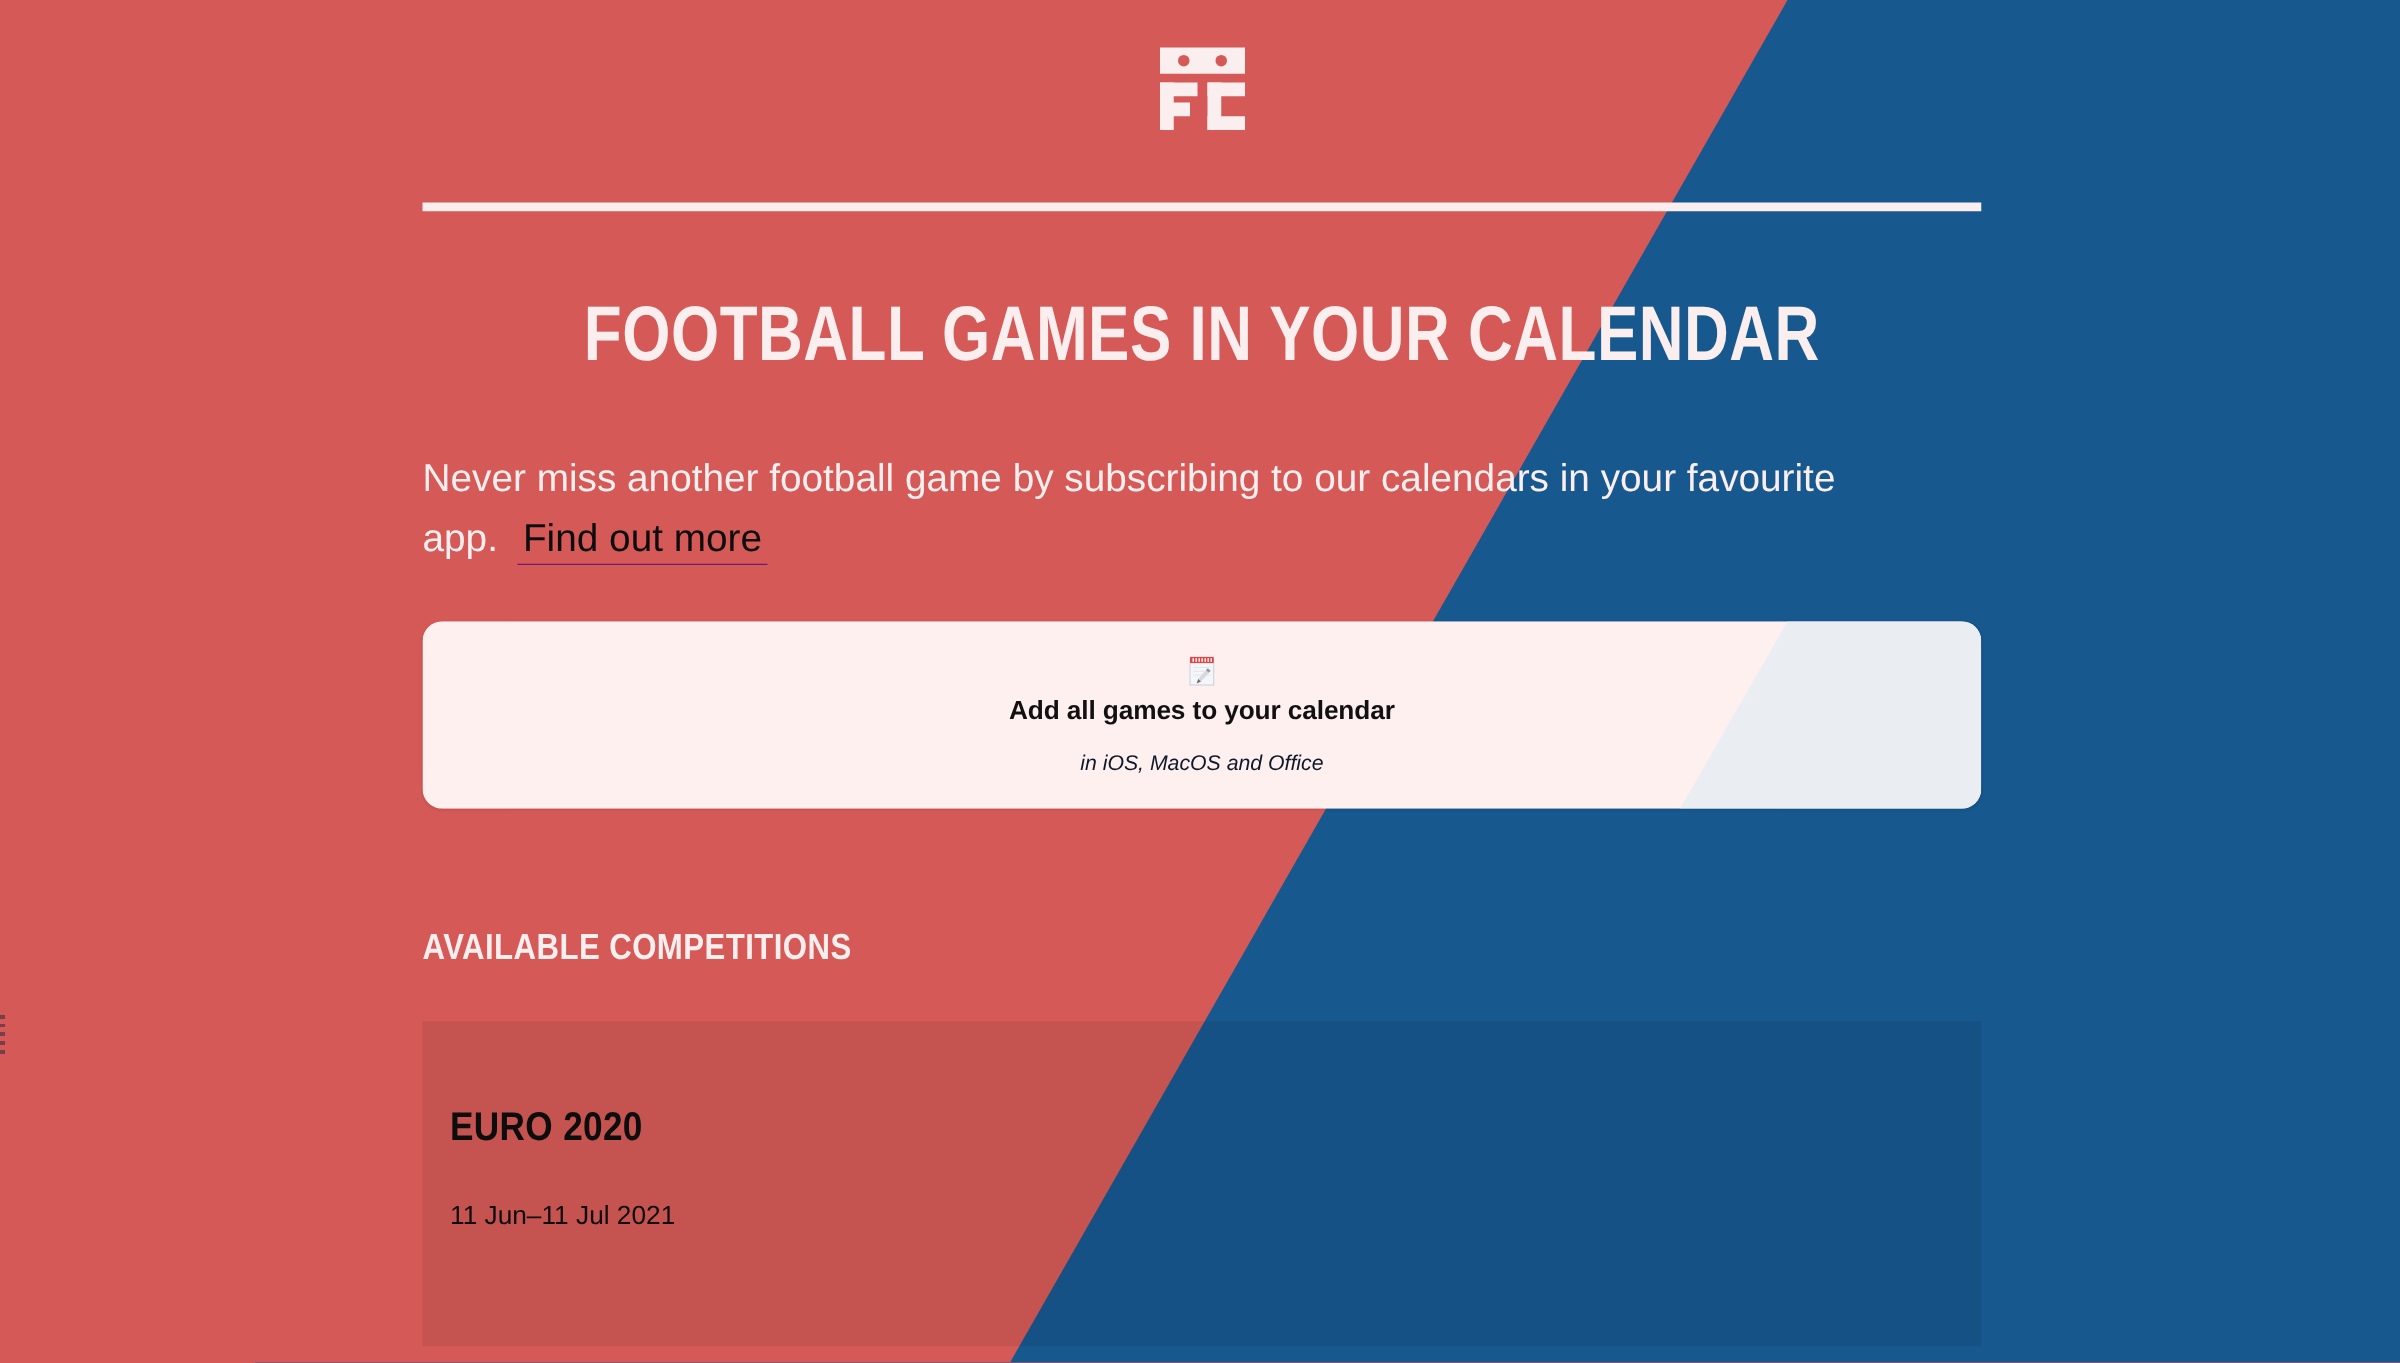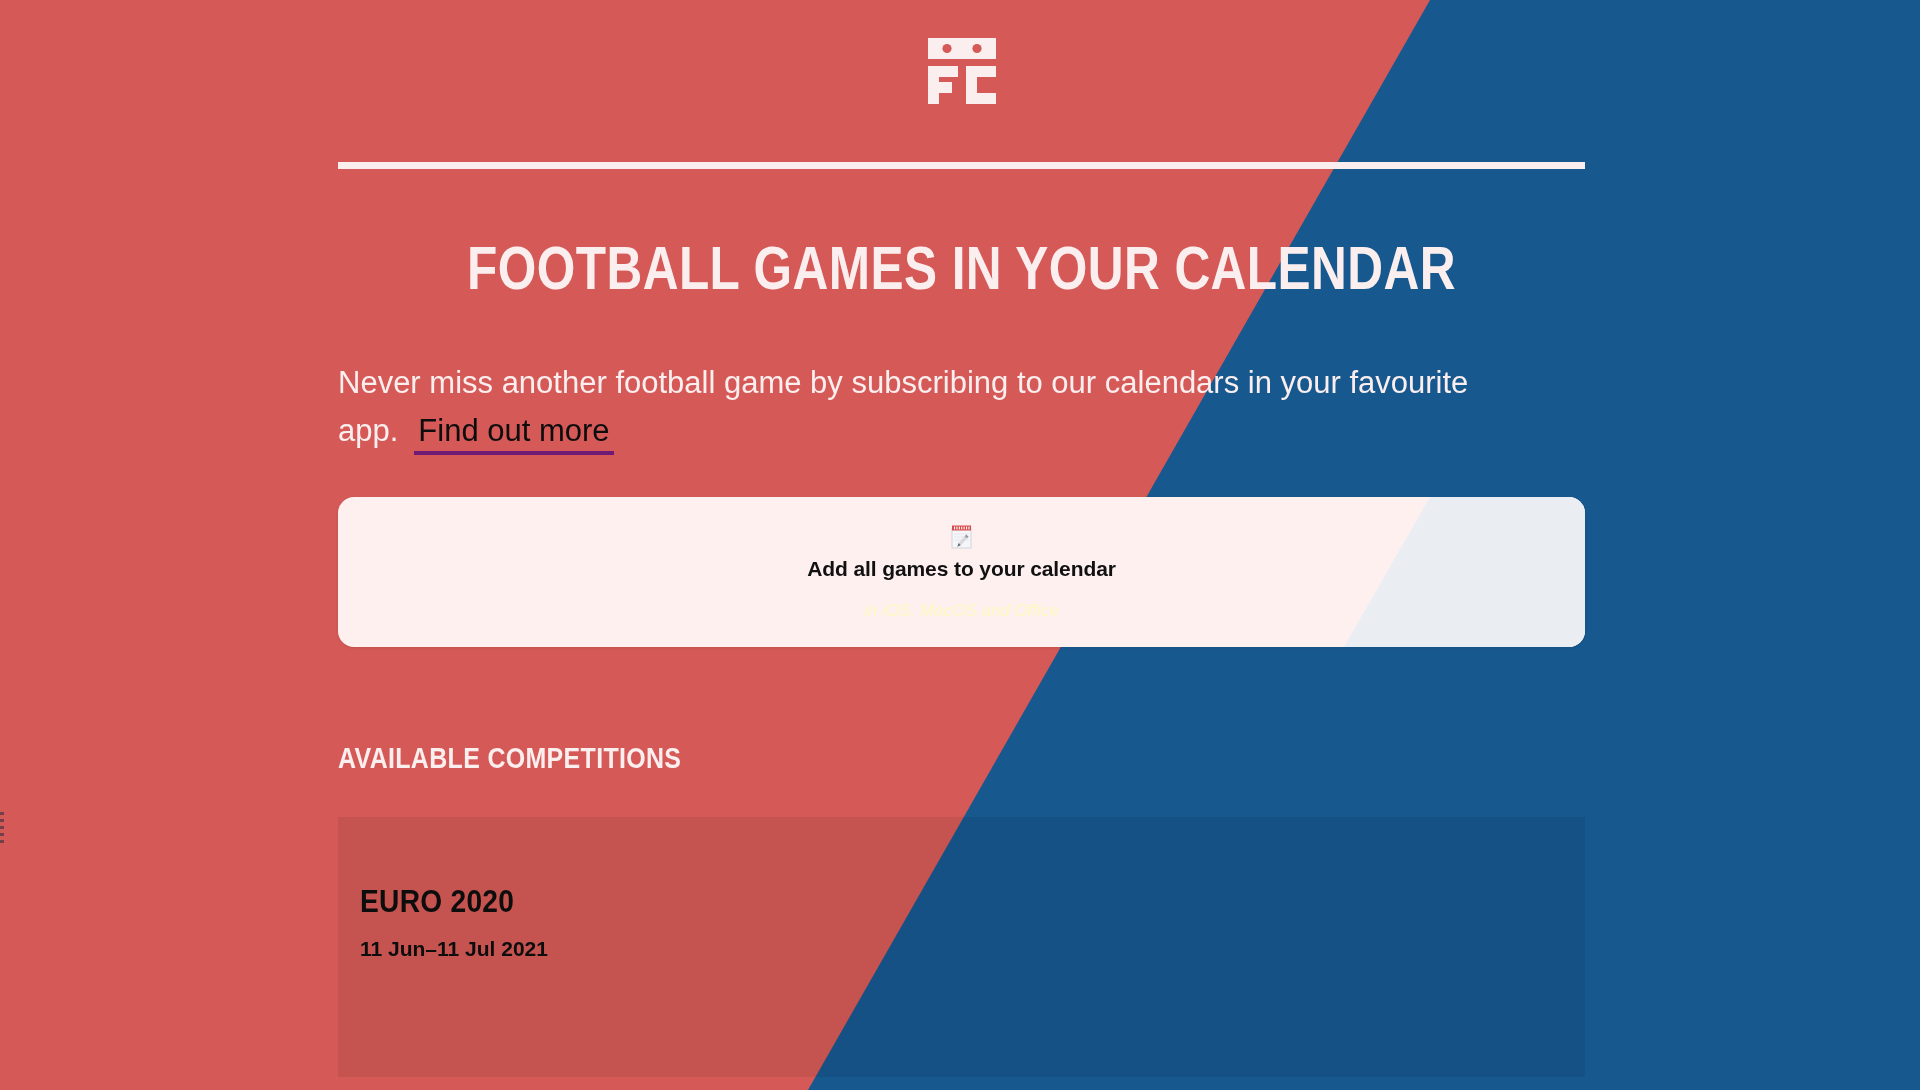--- a/index.html
+++ b/index.html
@@ -107,21 +107,21 @@
     top: 328px;
     width: 1185px;
     color: #fbeeee;
     font-size: 31px;
     line-height: 48px;
     font-weight: 400;
   }
   #find-out-more {
     color: #0d0d0d;
     text-decoration: none;
-    border-bottom: 4px solid #701a75;
+    border-bottom: 1px solid #701a75;
     padding: 0 4px 3px 4px;
     margin-left: 16px;
     font-size: 31px;
     cursor: pointer;
   }
 
   
   #cta-card {
     position: absolute;
     left: 0;
@@ -160,21 +160,21 @@
   }
   #cta-title {
     font-size: 21px;
     font-weight: bold;
     color: #111;
     letter-spacing: -0.1px;
   }
   #cta-sub {
     font-size: 17px;
     font-style: italic;
-    color: #fef9c3;
+    color: #0f172a;
     margin-top: 18px;
   }
 
   
   #section-title {
     position: absolute;
     left: 0;
     top: 718px;
     color: #fbeeee;
     font-family: "Liberation Sans Narrow", "Liberation Sans", sans-serif;
@@ -206,24 +206,24 @@
     font-family: "Liberation Sans Narrow", "Liberation Sans", sans-serif;
     font-weight: bold;
     font-size: 32px;
     color: #0d0d0d;
     letter-spacing: 0.3px;
     transform: scaleX(0.88);
     transform-origin: left top;
     white-space: nowrap;
   }
   .competition-dates {
-    margin-top: 17px;
+    margin-top: 41px;
     font-size: 21px;
     color: #0d0d0d;
-    font-weight: 700;
+    font-weight: 400;
   }
 </style>
 </head>
 <body>
 
 <div id="bg-red"></div>
 <div id="bg-blue"></div>
 <div id="edge-artifact"></div>
 
 <div id="content">

